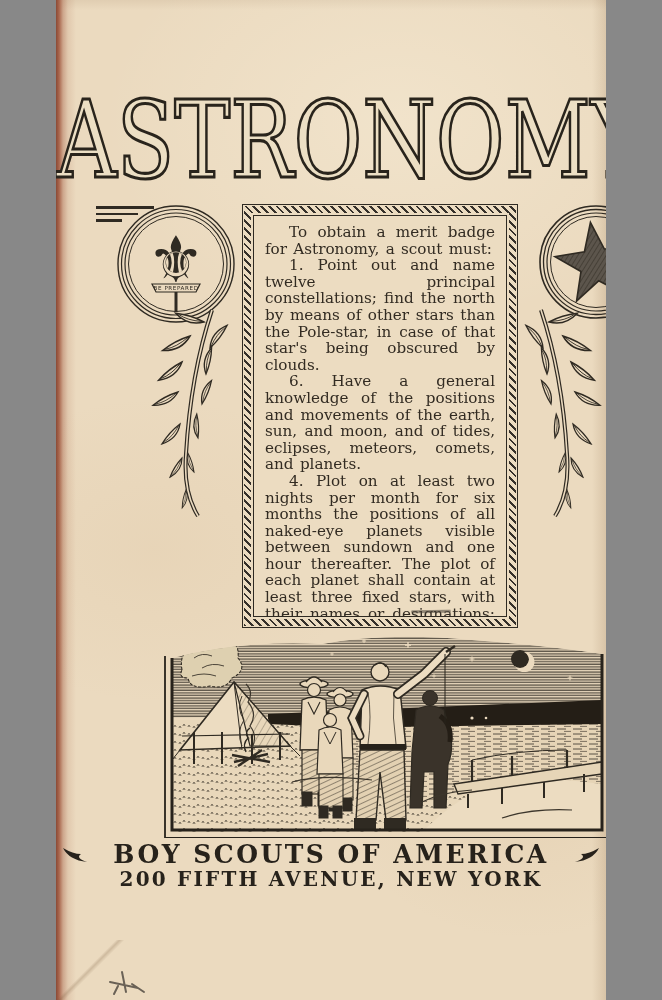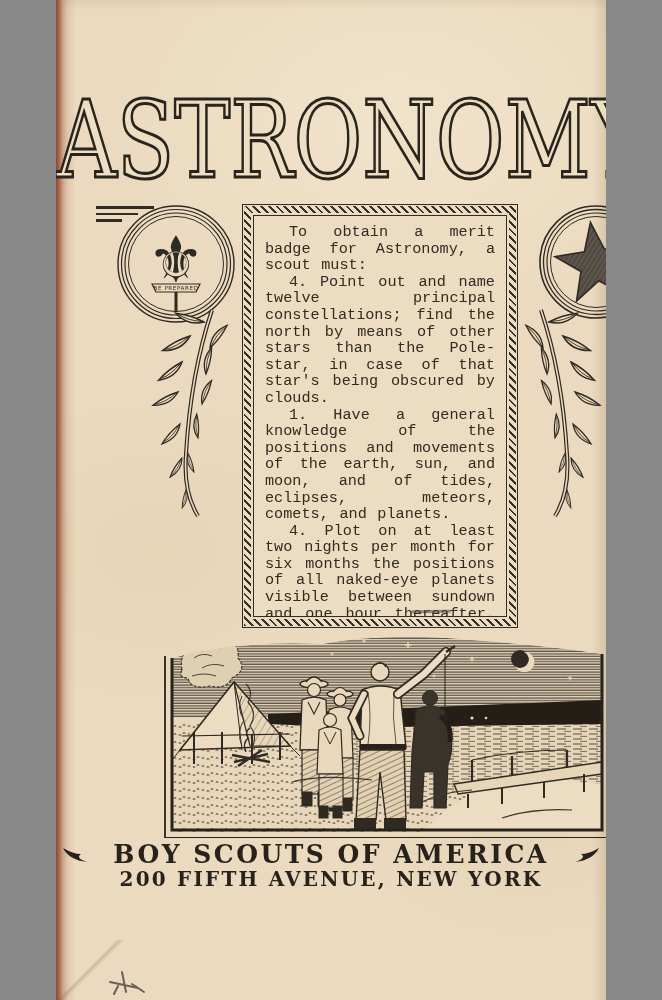--- a/index.html
+++ b/index.html
@@ -26,21 +26,21 @@
   }
   @supports not (-webkit-text-stroke:1px #000){ .title{color:#29241c;text-shadow:none;} }
   
   .accents{position:absolute;display:flex;flex-direction:column;gap:4px;}
   .accents span{display:block;height:2.5px;background:#2f2a22;}
   .acc-l{left:40px;top:206px;align-items:flex-start;}
   .acc-r{left:560px;top:204px;align-items:flex-end;}
   
   .req-frame{
     position:absolute;left:186px;top:204px;width:276px;height:424px;
-    border:1.5px solid #2f2a22;box-sizing:border-box;background:#ecdcc1;font-family:Liberation Mono, monospace;
+    border:1.5px solid #2f2a22;box-sizing:border-box;background:#ecdcc1;
   }
   .rope{
     position:absolute;inset:1px;border:7px dashed #35302a;box-sizing:border-box;
     border-image:repeating-linear-gradient(45deg,#35302a 0 2px,rgba(53,48,42,0) 2px 5.5px) 7;
   }
   .req-inner{
     position:absolute;inset:10px;border:1.5px solid #2f2a22;box-sizing:border-box;
     padding:8px 11px 6px 11px;overflow:hidden;
   }
   .req-inner p{
@@ -165,22 +165,22 @@
     <use href="#leafR" transform="translate(106,130) rotate(-70) scale(0.85)"></use>
     <use href="#leafR" transform="translate(90,150) rotate(145) scale(0.8)"></use>
     <use href="#leafR" transform="translate(102,164) rotate(-85) scale(0.72)"></use>
     <use href="#leafR" transform="translate(94,182) rotate(125) scale(0.65)"></use>
   </svg>
 
   <div class="req-frame">
     <div class="rope"></div>
     <div class="req-inner">
       <p>To obtain a merit badge for Astronomy, a scout must:</p>
-      <p>4.  Point out and name twelve principal constellations; find the north by means of other stars than the Pole-star, in case of that star's being obscured by clouds.</p>
-      <p>1.  Have a general knowledge of the positions and movements of the earth, sun, and moon, and of tides, eclipses, meteors, comets, and planets.</p>
+      <p>1.  Point out and name twelve principal constellations; find the north by means of other stars than the Pole-star, in case of that star's being obscured by clouds.</p>
+      <p>6.  Have a general knowledge of the positions and movements of the earth, sun, and moon, and of tides, eclipses, meteors, comets, and planets.</p>
       <p>4.  Plot on at least two nights per month for six months the positions of all naked-eye planets visible between sundown and one hour thereafter.  The plot of each planet shall contain at least three fixed stars, with their names or designations; colors of planets and stars are to be recorded as observed by him.</p>
     </div>
     <div class="smudge"></div>
   </div>
 
   <svg class="illo" width="446" height="208" viewBox="-8 -2 446 208">
     <defs>
       <pattern id="skyh" width="6" height="2.6" patternUnits="userSpaceOnUse">
         <rect width="6" height="2.6" fill="#ebdabf"></rect>
         <line x1="0" y1="1" x2="6" y2="1" stroke="#2f2a22" stroke-width="1"></line>

